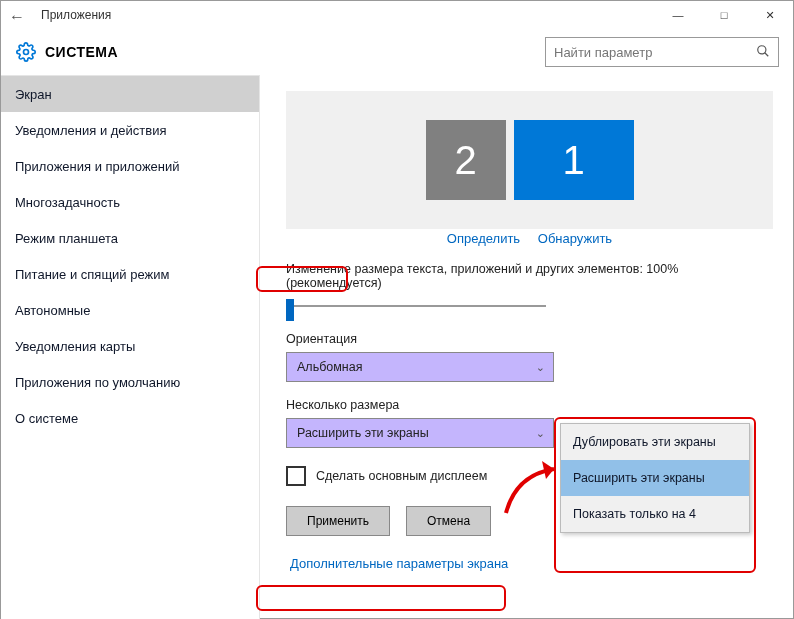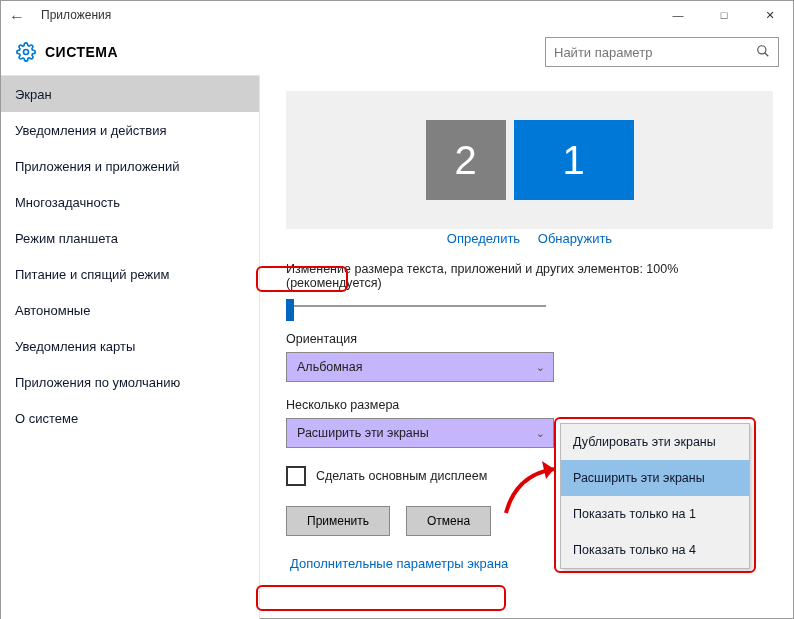--- a/index.html
+++ b/index.html
@@ -175,23 +175,20 @@
       </div>
 
       <div class="dropdown" style="left:300px; top:348px;">
         <div class="dropdown-item">
             <span>Дублировать эти экраны</span>
           </div>
         <div class="dropdown-item selected">
             <span>Расширить эти экраны</span>
           </div>
         <div class="dropdown-item">
-            <span>Показать только на 1</span>
-          </div>
-        <div class="dropdown-item">
             <span>Показать только на 4</span>
           </div>
       </div>
 
       <div class="hl" style="left:-4px; top:191px; width:92px; height:26px;"></div>
       <div class="hl" style="left:294px; top:342px; width:202px; height:156px;"></div>
       <div class="hl" style="left:-4px; top:510px; width:250px; height:26px;"></div>
 
       <svg class="arrow-svg" style="left:238px; top:380px;" width="80" height="70">
         <path d="M 8 58 Q 18 20 56 14" stroke="#e00000" stroke-width="4" fill="none"></path>

